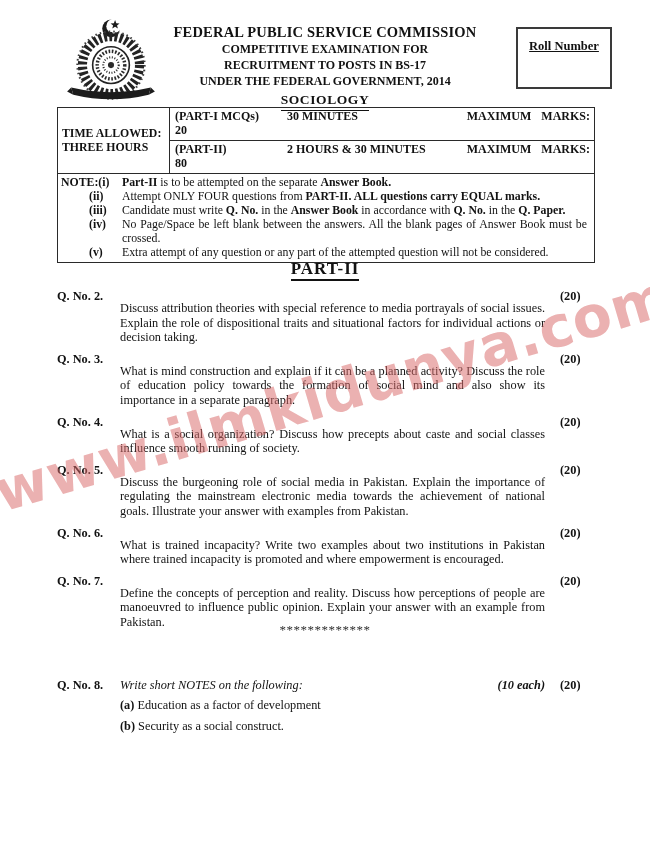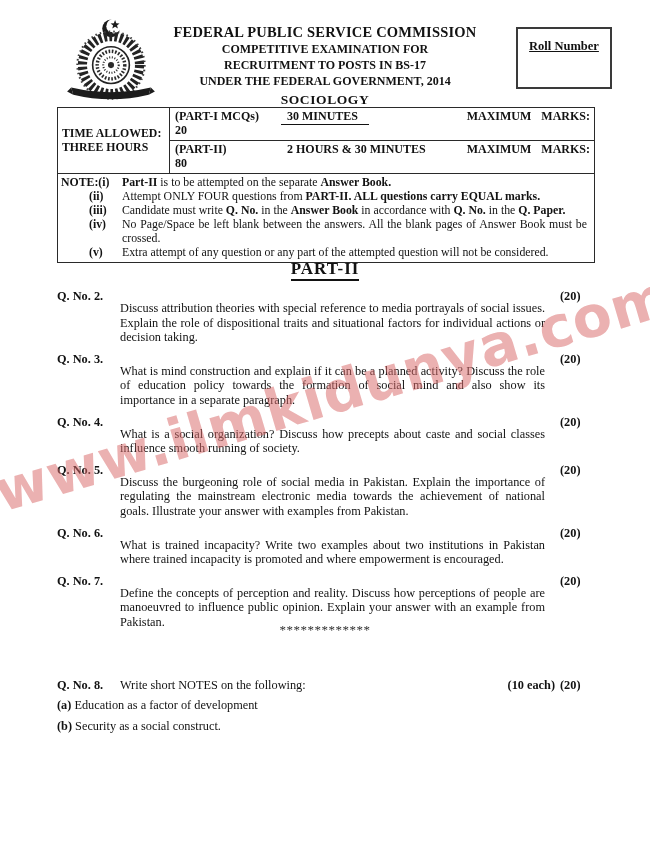--- a/index.html
+++ b/index.html
@@ -7,21 +7,21 @@
     width:650px;height:841px;background:#ffffff;position:relative;overflow:hidden;
     font-family:"Liberation Serif","DejaVu Serif",serif;color:#121212;
   }
   .b{font-weight:bold;}
   
   .logo{position:absolute;left:60px;top:14px;width:102px;height:92px;}
   .titleblock{position:absolute;left:158px;top:24px;width:334px;text-align:center;font-weight:bold;}
   .t1{font-size:14.5px;letter-spacing:.2px;}
   .t2{font-size:12px;margin-top:1px;}
   .subject{display:inline-block;font-size:13.5px;margin-top:3px;letter-spacing:.6px;
-    border-bottom:1.6px solid #121212;padding-bottom:16px;}
+    border-bottom:1.6px solid #121212;padding-bottom:2px;}
   .rollbox{position:absolute;left:516px;top:27px;width:92px;height:58px;
     border:2px solid #3a3a3a;text-align:center;background:#fff;}
   .rolllabel{display:inline-block;margin-top:10px;font-weight:bold;font-size:12.5px;text-decoration:underline;}
   
   .box{position:absolute;left:57px;top:107px;width:538px;border:1.6px solid #2a2a2a;box-sizing:border-box;background:transparent;}
   .tt{display:flex;border-bottom:1.6px solid #2a2a2a;}
   .tt-left{width:112px;flex-shrink:0;border-right:1.6px solid #2a2a2a;font-weight:bold;font-size:11.8px;
     display:flex;flex-direction:column;justify-content:center;padding:2px 2px 2px 4px;box-sizing:border-box;line-height:1.25;}
   .tt-right{flex:1;}
   .tt-row{font-weight:bold;font-size:12px;padding:1px 3px 2px 5px;line-height:1.2;}
@@ -38,23 +38,23 @@
   .note-text{flex:1;text-align:justify;padding-right:7px;}
   
   .part2{position:absolute;top:259px;left:0;width:100%;text-align:center;}
   .part2 span{font-weight:bold;font-size:17px;letter-spacing:1px;border-bottom:2px solid #121212;padding-bottom:1px;}
   
   .questions{position:absolute;left:57px;top:289px;width:538px;font-size:12.3px;line-height:14.6px;}
   .q{display:flex;margin-bottom:7px;}
   .qno{width:63px;flex-shrink:0;font-weight:bold;}
   .qtext{flex:1;text-align:justify;padding-right:15px;margin-top:12px;}
   .qmarks{width:35px;flex-shrink:0;font-weight:bold;}
-  .q8line{flex:1;display:flex;padding-right:5px;}
+  .q8line{flex:1;display:flex;padding-right:15px;font-style:italic;}
   .q8each{margin-left:auto;font-weight:bold;}
-  .qsubs{margin-top:3px;}
+  .qsubs{margin-left:63px;margin-top:3px;}
   .qsub{margin-top:6px;}
   .qsub .lab{font-weight:bold;}
   
   .stars{position:absolute;top:622px;left:0;width:100%;text-align:center;font-size:13px;letter-spacing:.5px;color:#2d2d2d;}
   
   .watermark{position:absolute;left:-18px;top:362px;width:690px;text-align:center;white-space:nowrap;
     font-family:"DejaVu Sans","Liberation Sans",sans-serif;font-weight:bold;font-size:57px;letter-spacing:1px;
     transform:rotate(-16.5deg);opacity:.52;pointer-events:none;z-index:9;}
 </style>
 </head>

